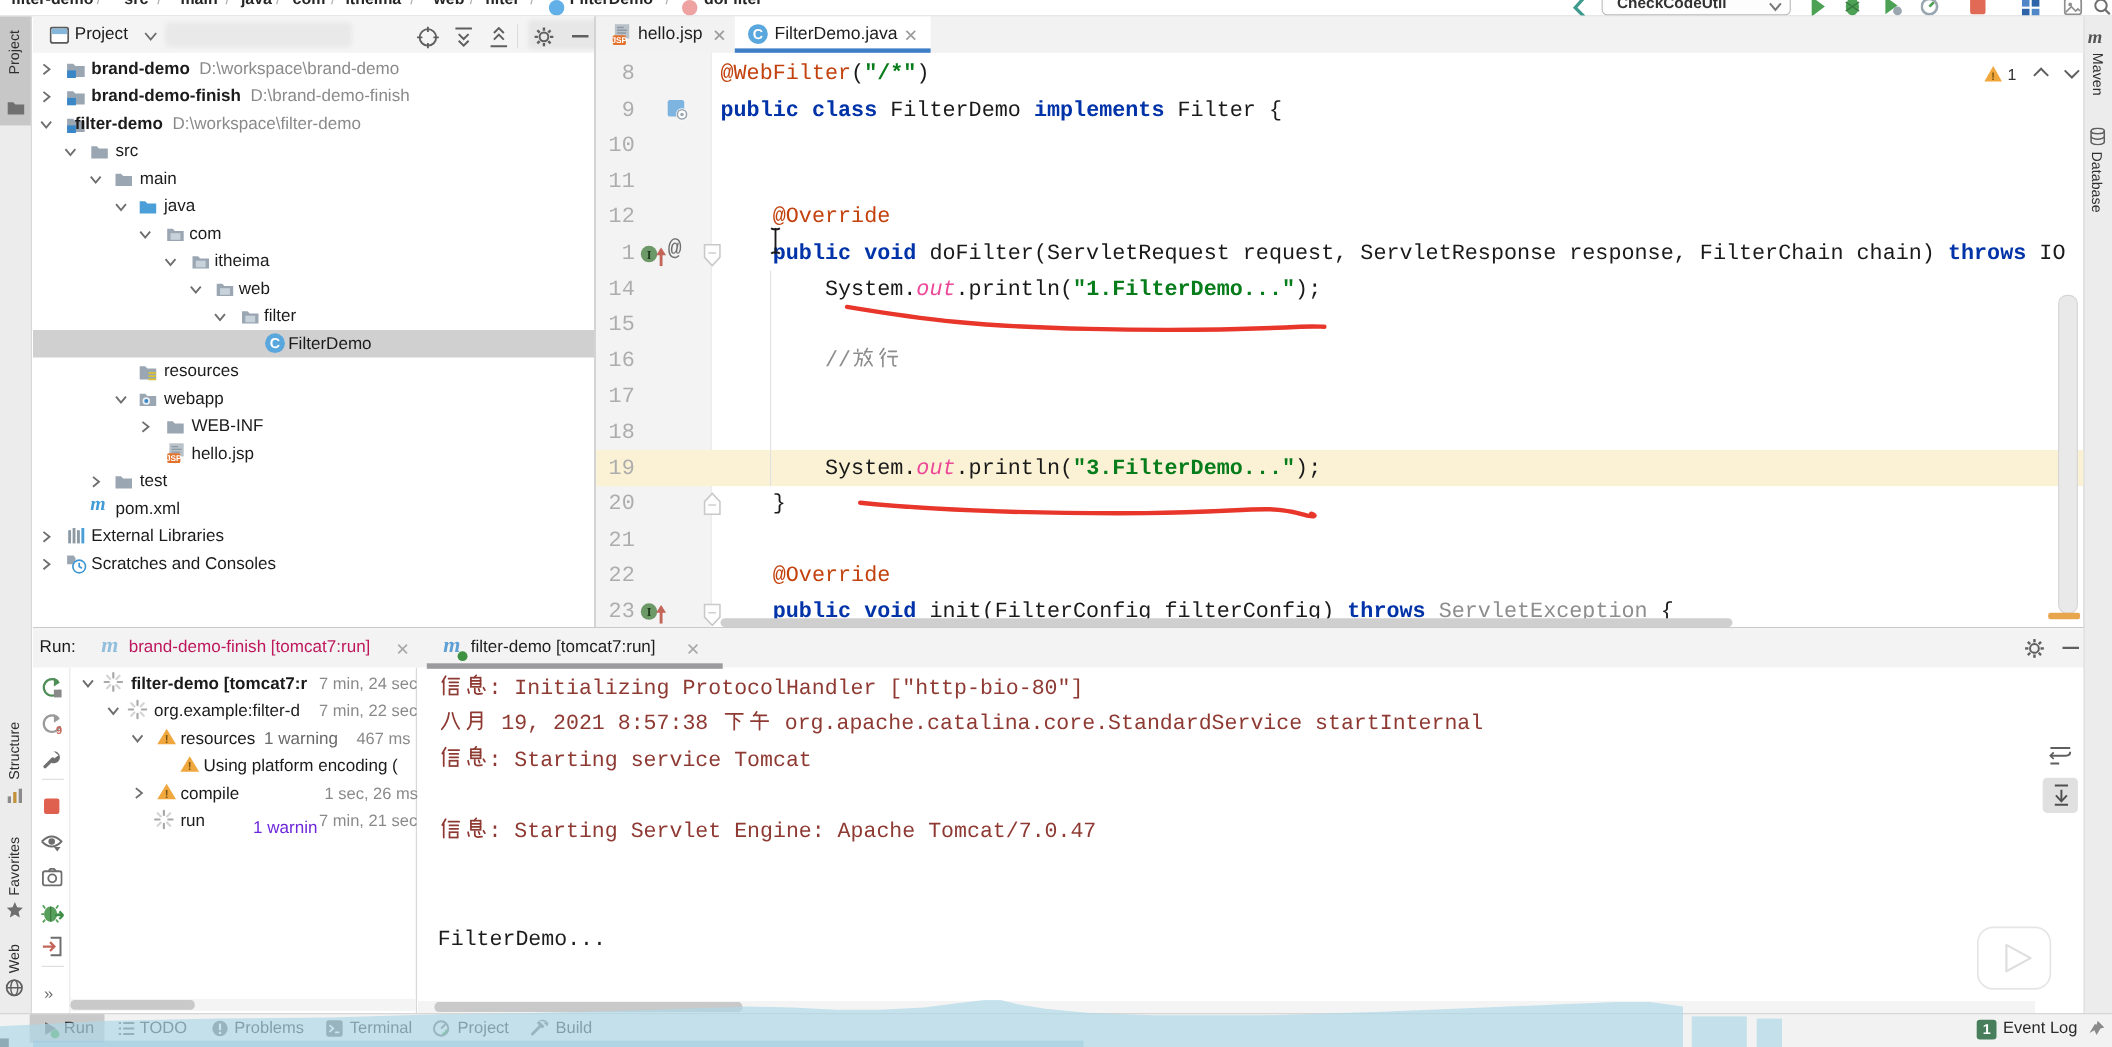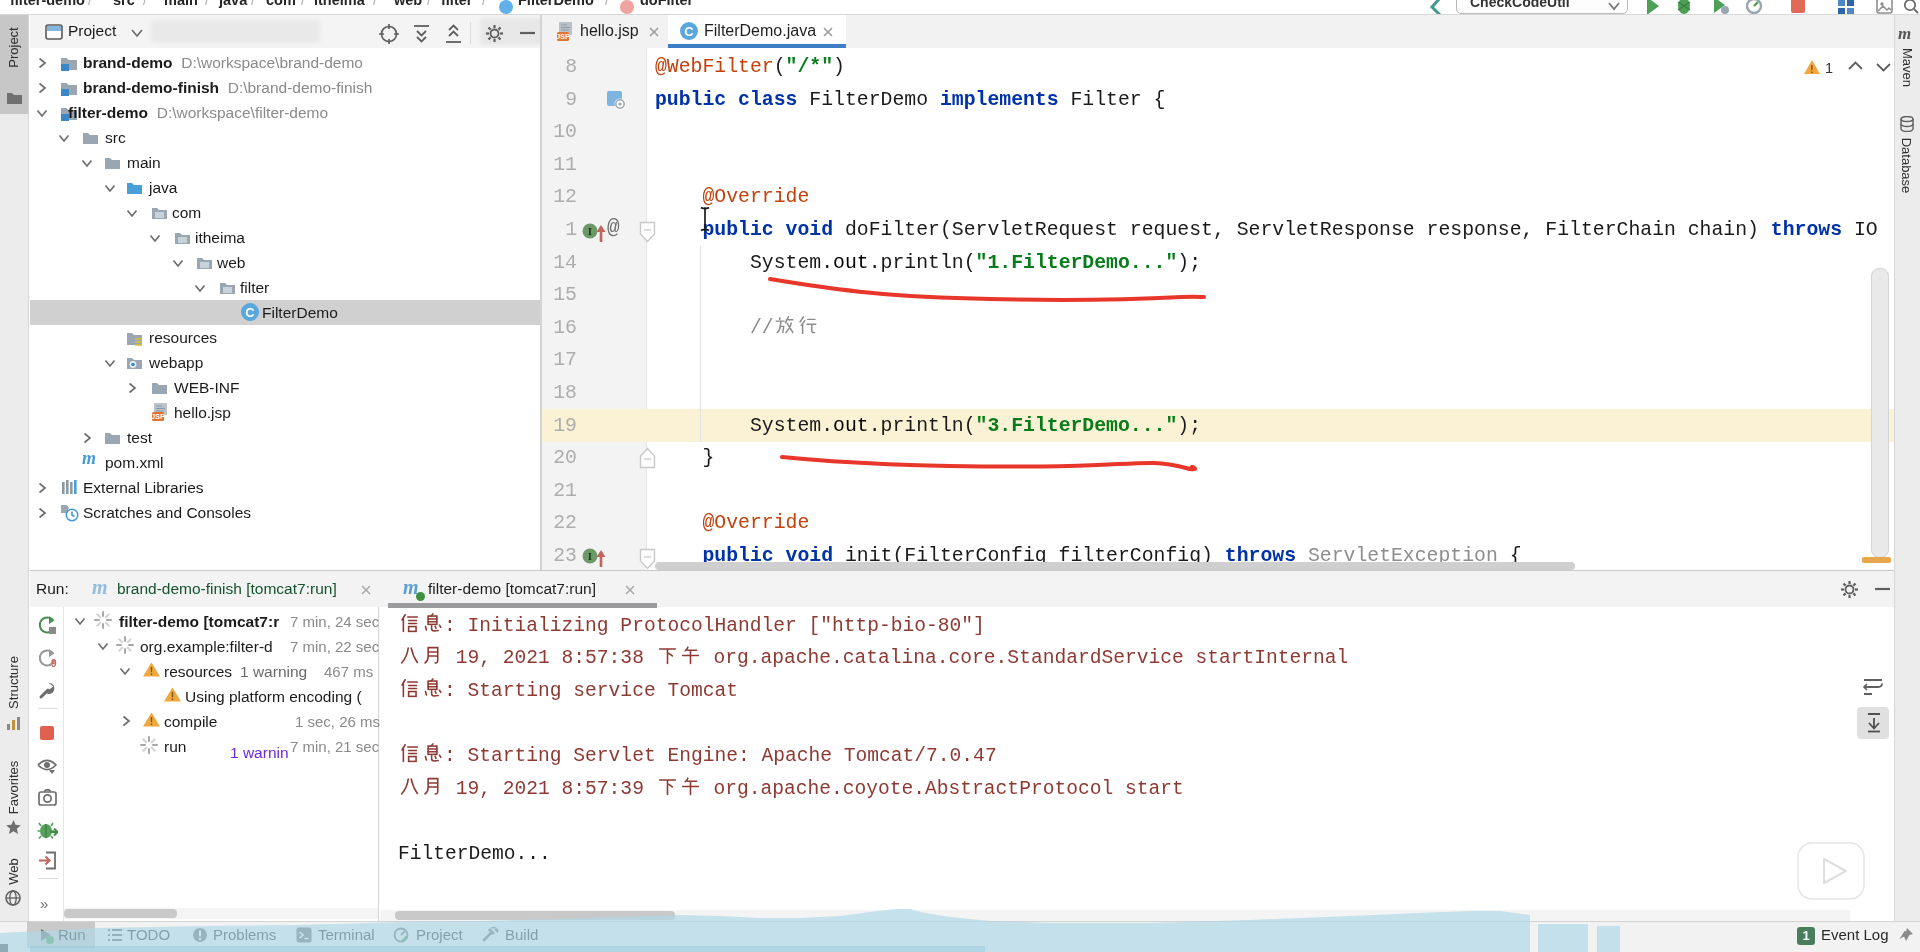--- a/index.html
+++ b/index.html
@@ -4,21 +4,21 @@
 *{margin:0;padding:0;box-sizing:border-box}
 html,body{width:1920px;height:952px;overflow:hidden;background:#fff;font-family:"Liberation Sans",sans-serif}
 #app{position:relative;width:1920px;height:952px;background:#fff}
 .abs{position:absolute}
 .mono{font-family:"Liberation Mono",monospace}
 .cl{position:absolute;left:655px;font-family:"Liberation Mono",monospace;font-size:19.8px;line-height:32.6px;white-space:pre;color:#1a1a1a}
 .ln{position:absolute;left:490px;width:87px;text-align:right;font-family:"Liberation Mono",monospace;font-size:19.8px;line-height:32.6px;color:#adadad}
 .kw{color:#0032a8;font-weight:bold}
 .str{color:#077c1b;font-weight:bold}
 .ann{color:#c2410c}
-.fld{color:#000000;}
+.fld{color:#ec4899;font-style:italic}
 .cmt{color:#8c8c8c}
 .tr{position:absolute;height:25px;line-height:25px;font-size:15.5px;color:#1b1b1b;white-space:nowrap}
 .gry{color:#8a8a8a}
 .cline{position:absolute;left:398px;font-family:"Liberation Mono",monospace;font-size:19.6px;line-height:32.6px;white-space:pre;color:#8e3a33}
 .cjkg{display:inline-block;vertical-align:-3px}
 .rt{font-size:13px;color:#2e2e2e;text-align:center}
 .bt{position:absolute;height:26px;line-height:26px;font-size:15px;color:#2a2a2a;white-space:nowrap}
 </style></head>
 <body>
 <div id="app">
@@ -418,21 +418,21 @@
 <svg class="abs" style="left:542px;top:48px;pointer-events:none" width="1352" height="522" fill="none">
 <path d="M228 231 C 300 243 350 249 448 251 C 530 253 600 251 640 249 C 655 248.5 658 249 662 249" stroke="#e8362a" stroke-width="4" stroke-linecap="round"></path>
 <path d="M240 409 C 320 417 420 419 500 418.5 C 560 418 590 414.5 612 415 C 630 415.5 640 419 648 421 C 652 421.8 656 421 650 419" stroke="#e8362a" stroke-width="4" stroke-linecap="round"></path>
 </svg>
 
 <div class="abs" style="left:30px;top:570px;width:1864px;height:1px;background:#c9c9c9"></div>
 <div class="abs" style="left:30px;top:571px;width:1864px;height:36px;background:#f3f3f3"></div>
 <div class="abs" style="left:30px;top:607px;width:1864px;height:314px;background:#fff"></div>
 <div class="abs" style="left:36px;top:580px;font-size:15.5px;color:#1b1b1b">Run:</div>
 <div class="abs" style="left:92px;top:576px;width:20px;font-family:'Liberation Serif',serif;font-style:italic;font-weight:bold;font-size:20px;color:#92bede">m</div>
-<div class="abs" style="left:117px;top:580px;font-size:15.5px;color:#14532d">brand-demo-finish [tomcat7:run]</div>
+<div class="abs" style="left:117px;top:580px;font-size:15.5px;color:#be185d">brand-demo-finish [tomcat7:run]</div>
 <svg class="abs" style="left:360px;top:584px" width="12" height="12">
       <path d="M2 2 L10 10 M10 2 L2 10" stroke="#a8a8a8" stroke-width="1.5"></path>
     </svg>
 <div class="abs" style="left:403px;top:576px;width:20px;font-family:'Liberation Serif',serif;font-style:italic;font-weight:bold;font-size:20px;color:#5e9fd4">m</div>
 <div class="abs" style="left:416px;top:592px;width:9px;height:9px;border-radius:50%;background:#3f9142"></div>
 <div class="abs" style="left:428px;top:580px;font-size:15.5px;color:#1e1e1e">filter-demo [tomcat7:run]</div>
 <svg class="abs" style="left:624px;top:584px" width="12" height="12">
       <path d="M2 2 L10 10 M10 2 L2 10" stroke="#a8a8a8" stroke-width="1.5"></path>
     </svg>
 <div class="abs" style="left:388px;top:603px;width:269px;height:5px;background:#9b9b9e"></div>
@@ -603,29 +603,20 @@
 <div class="cline" style="top:740.1px"><svg class="cjkg" width="23" height="21" viewBox="0 0 24 24" fill="none" stroke="currentColor" stroke-width="1.8" stroke-linecap="round">
         <path d="M7 2 L3.5 8 M5 6.5 V21"></path>
         <path d="M10 4.5 H21 M11 8.5 H20 M11 12 H20"></path>
         <rect x="11" y="15.5" width="8.5" height="5.5"></rect>
       </svg><svg class="cjkg" width="23" height="21" viewBox="0 0 24 24" fill="none" stroke="currentColor" stroke-width="1.8" stroke-linecap="round">
         <path d="M12.5 1 L10.5 3.5"></path>
         <rect x="7" y="3.5" width="10" height="9.5"></rect>
         <path d="M7 6.8 H17 M7 10 H17"></path>
         <path d="M4 15.5 L5 19.5 M11 14.5 V18 Q11 20.5 14 20.5 L18.5 20 M15 15 L16 17.5 M20 14 L21.5 16.5"></path>
       </svg>: Starting Servlet Engine: Apache Tomcat/7.0.47</div>
-<div class="cline" style="top:772.7px"><svg class="cjkg" width="23" height="21" viewBox="0 0 24 24" fill="none" stroke="currentColor" stroke-width="1.8" stroke-linecap="round">
-        <path d="M10.5 3.5 Q9.5 13 3 20.5 M14 3.5 Q16 13 21 20"></path>
-      </svg><svg class="cjkg" width="23" height="21" viewBox="0 0 24 24" fill="none" stroke="currentColor" stroke-width="1.8" stroke-linecap="round">
-        <path d="M7 3 H18 V17.5 Q18 21 15 20.5 M7 3 V13 Q7 17.5 3.5 20.5 M8 8 H17 M8 12.5 H17"></path>
-      </svg> 19, 2021 8:57:39 <svg class="cjkg" width="23" height="21" viewBox="0 0 24 24" fill="none" stroke="currentColor" stroke-width="1.8" stroke-linecap="round">
-        <path d="M3 4.5 H21 M12 4.5 V21 M13.5 9.5 L17.5 12.5"></path>
-      </svg><svg class="cjkg" width="23" height="21" viewBox="0 0 24 24" fill="none" stroke="currentColor" stroke-width="1.8" stroke-linecap="round">
-        <path d="M9 2.5 Q8 5 6 6.5 M8.5 6 H19 M3 12 H21 M12 6 V21"></path>
-      </svg> org.apache.coyote.AbstractProtocol start</div>
 <div class="cline" style="top:837.9px;color:#1c1c1c">FilterDemo...</div>
 
 <svg class="abs" style="left:1862px;top:676px" width="24" height="22">
       <path d="M2 4 H20 M2 11 H16 Q20 11 20 7.5 M2 18 H10" stroke="#5f5f5f" stroke-width="1.8" fill="none"></path>
       <path d="M5 8 L2 11 L5 14" stroke="#5f5f5f" stroke-width="1.6" fill="none"></path>
     </svg>
 <div class="abs" style="left:1857px;top:707px;width:32px;height:32px;background:#e0e0e0;border-radius:4px"></div>
 <svg class="abs" style="left:1862px;top:712px" width="24" height="22">
       <path d="M6 2 H18 M12 6 V15 M7 11 L12 16.5 L17 11" stroke="#4f4f4f" stroke-width="1.8" fill="none"></path>
       <path d="M6 19.5 H18" stroke="#4f4f4f" stroke-width="1.8"></path>

